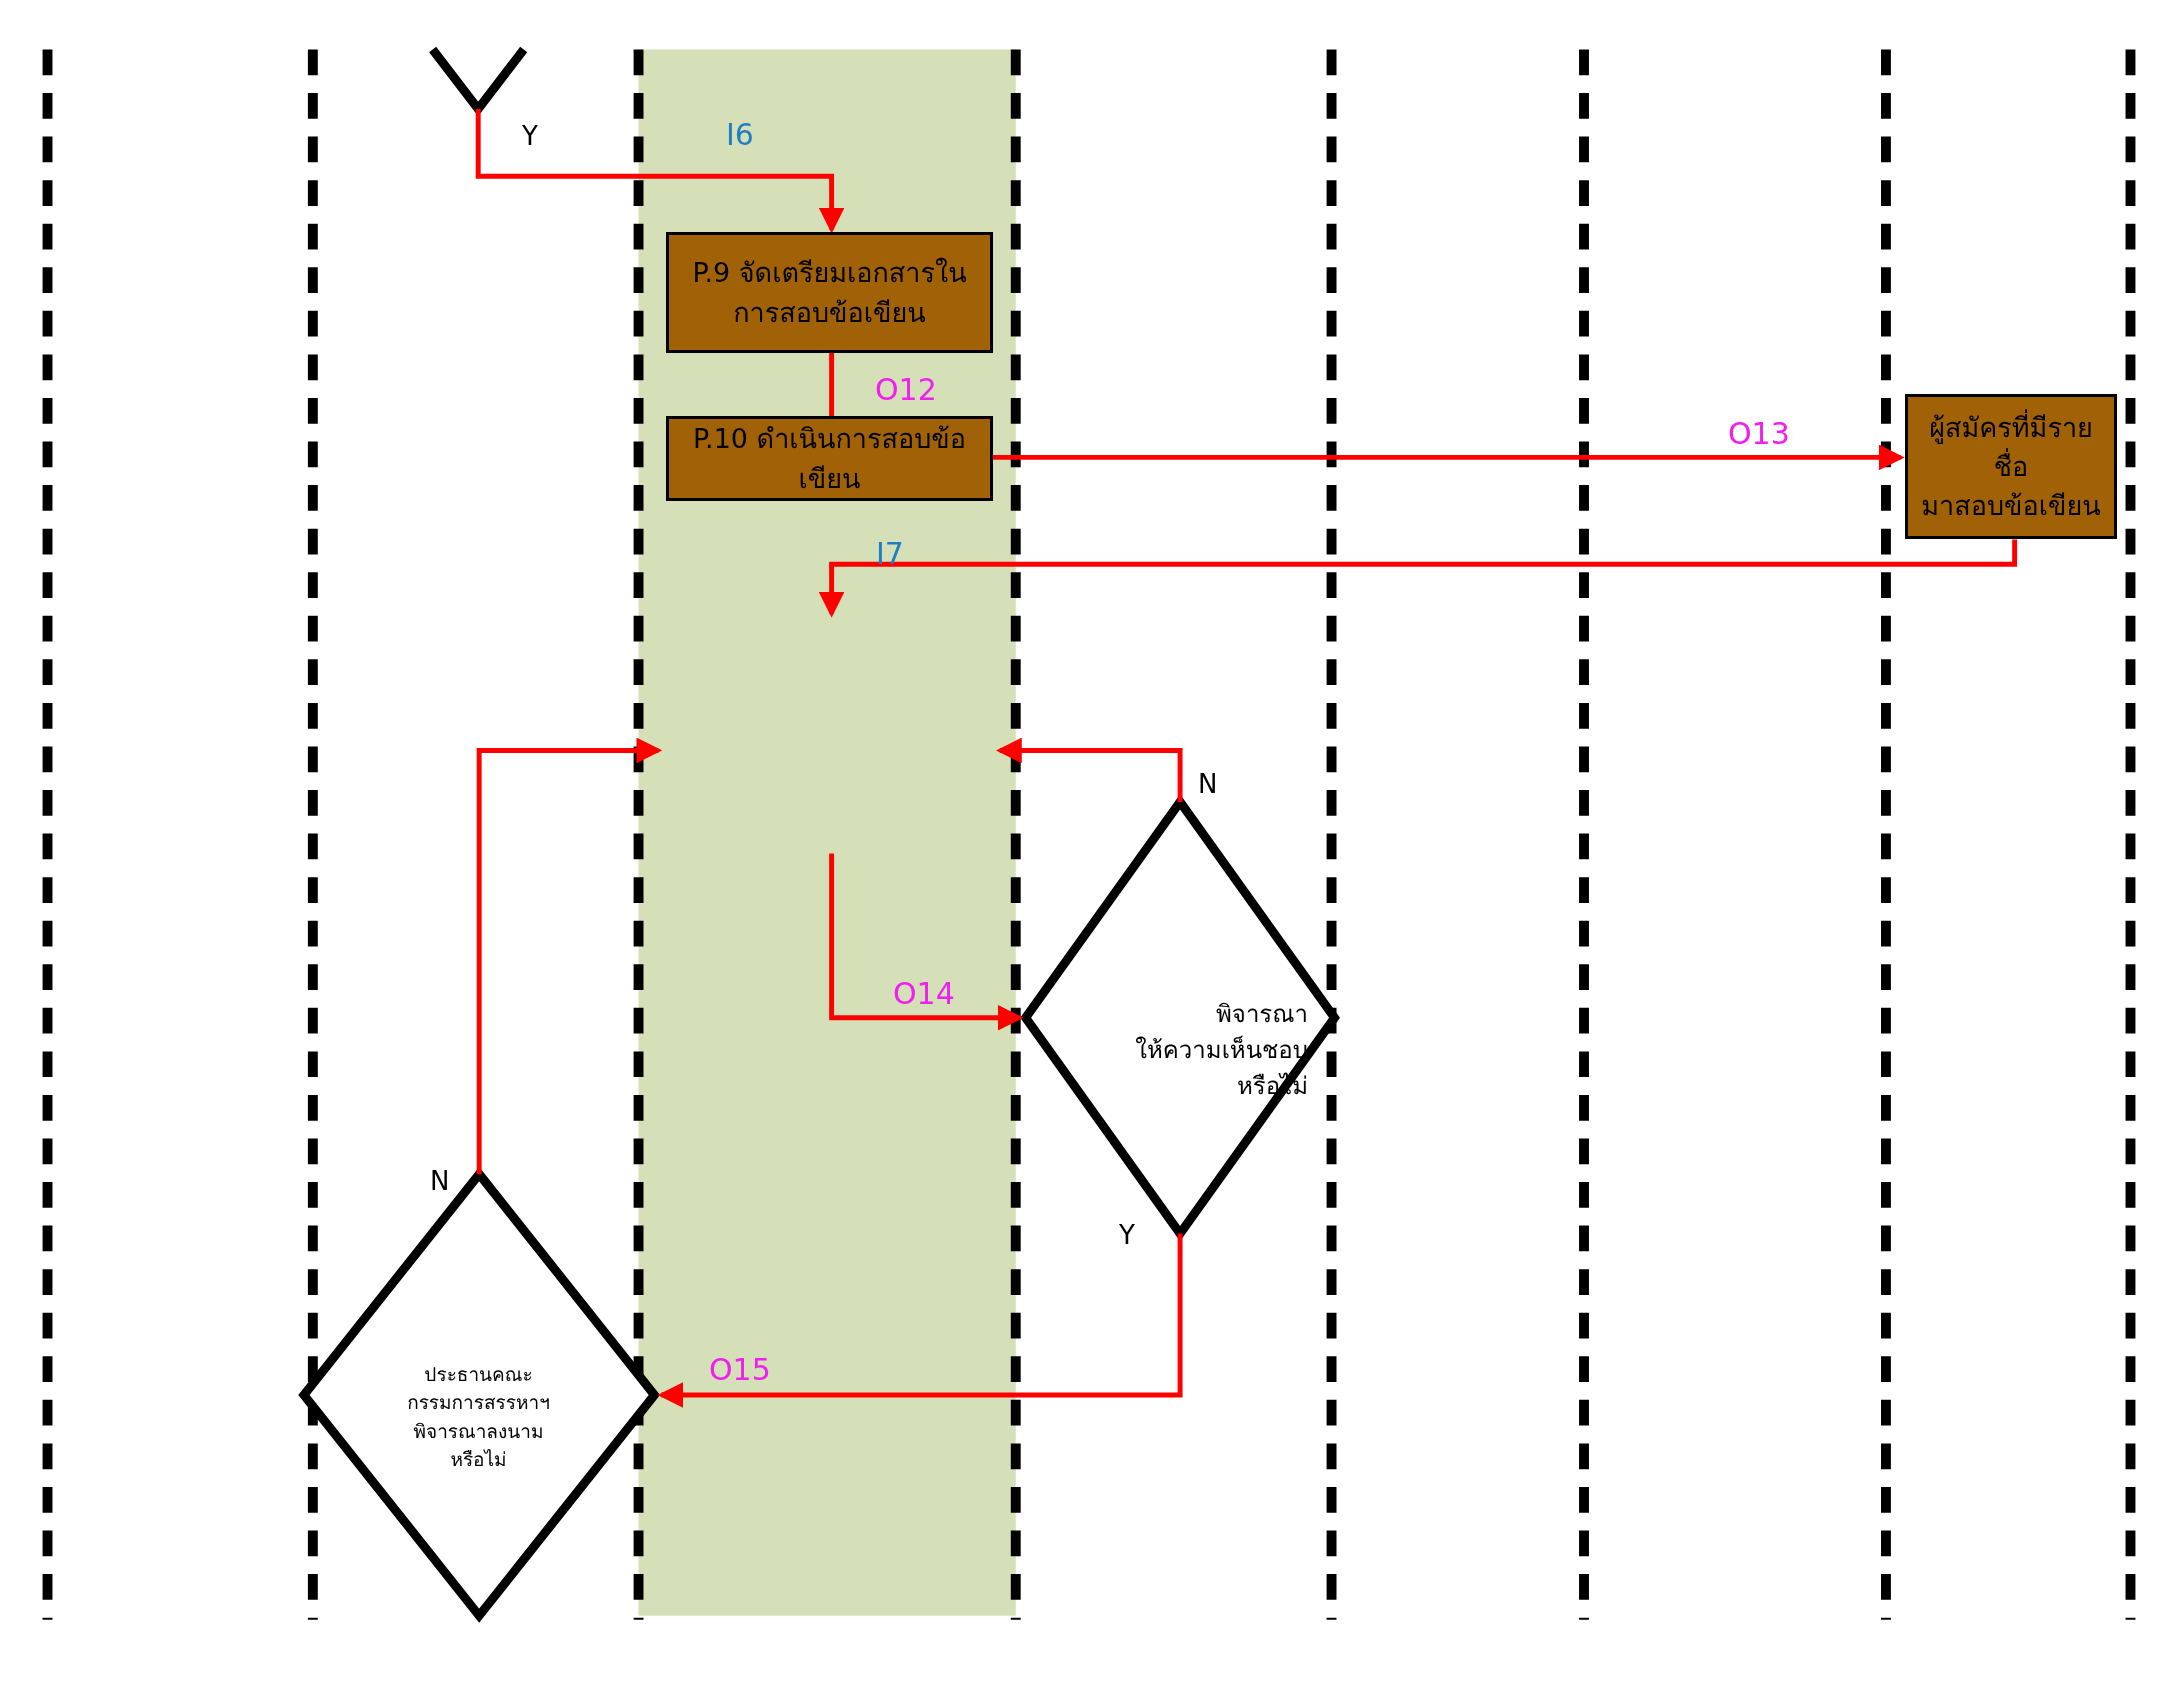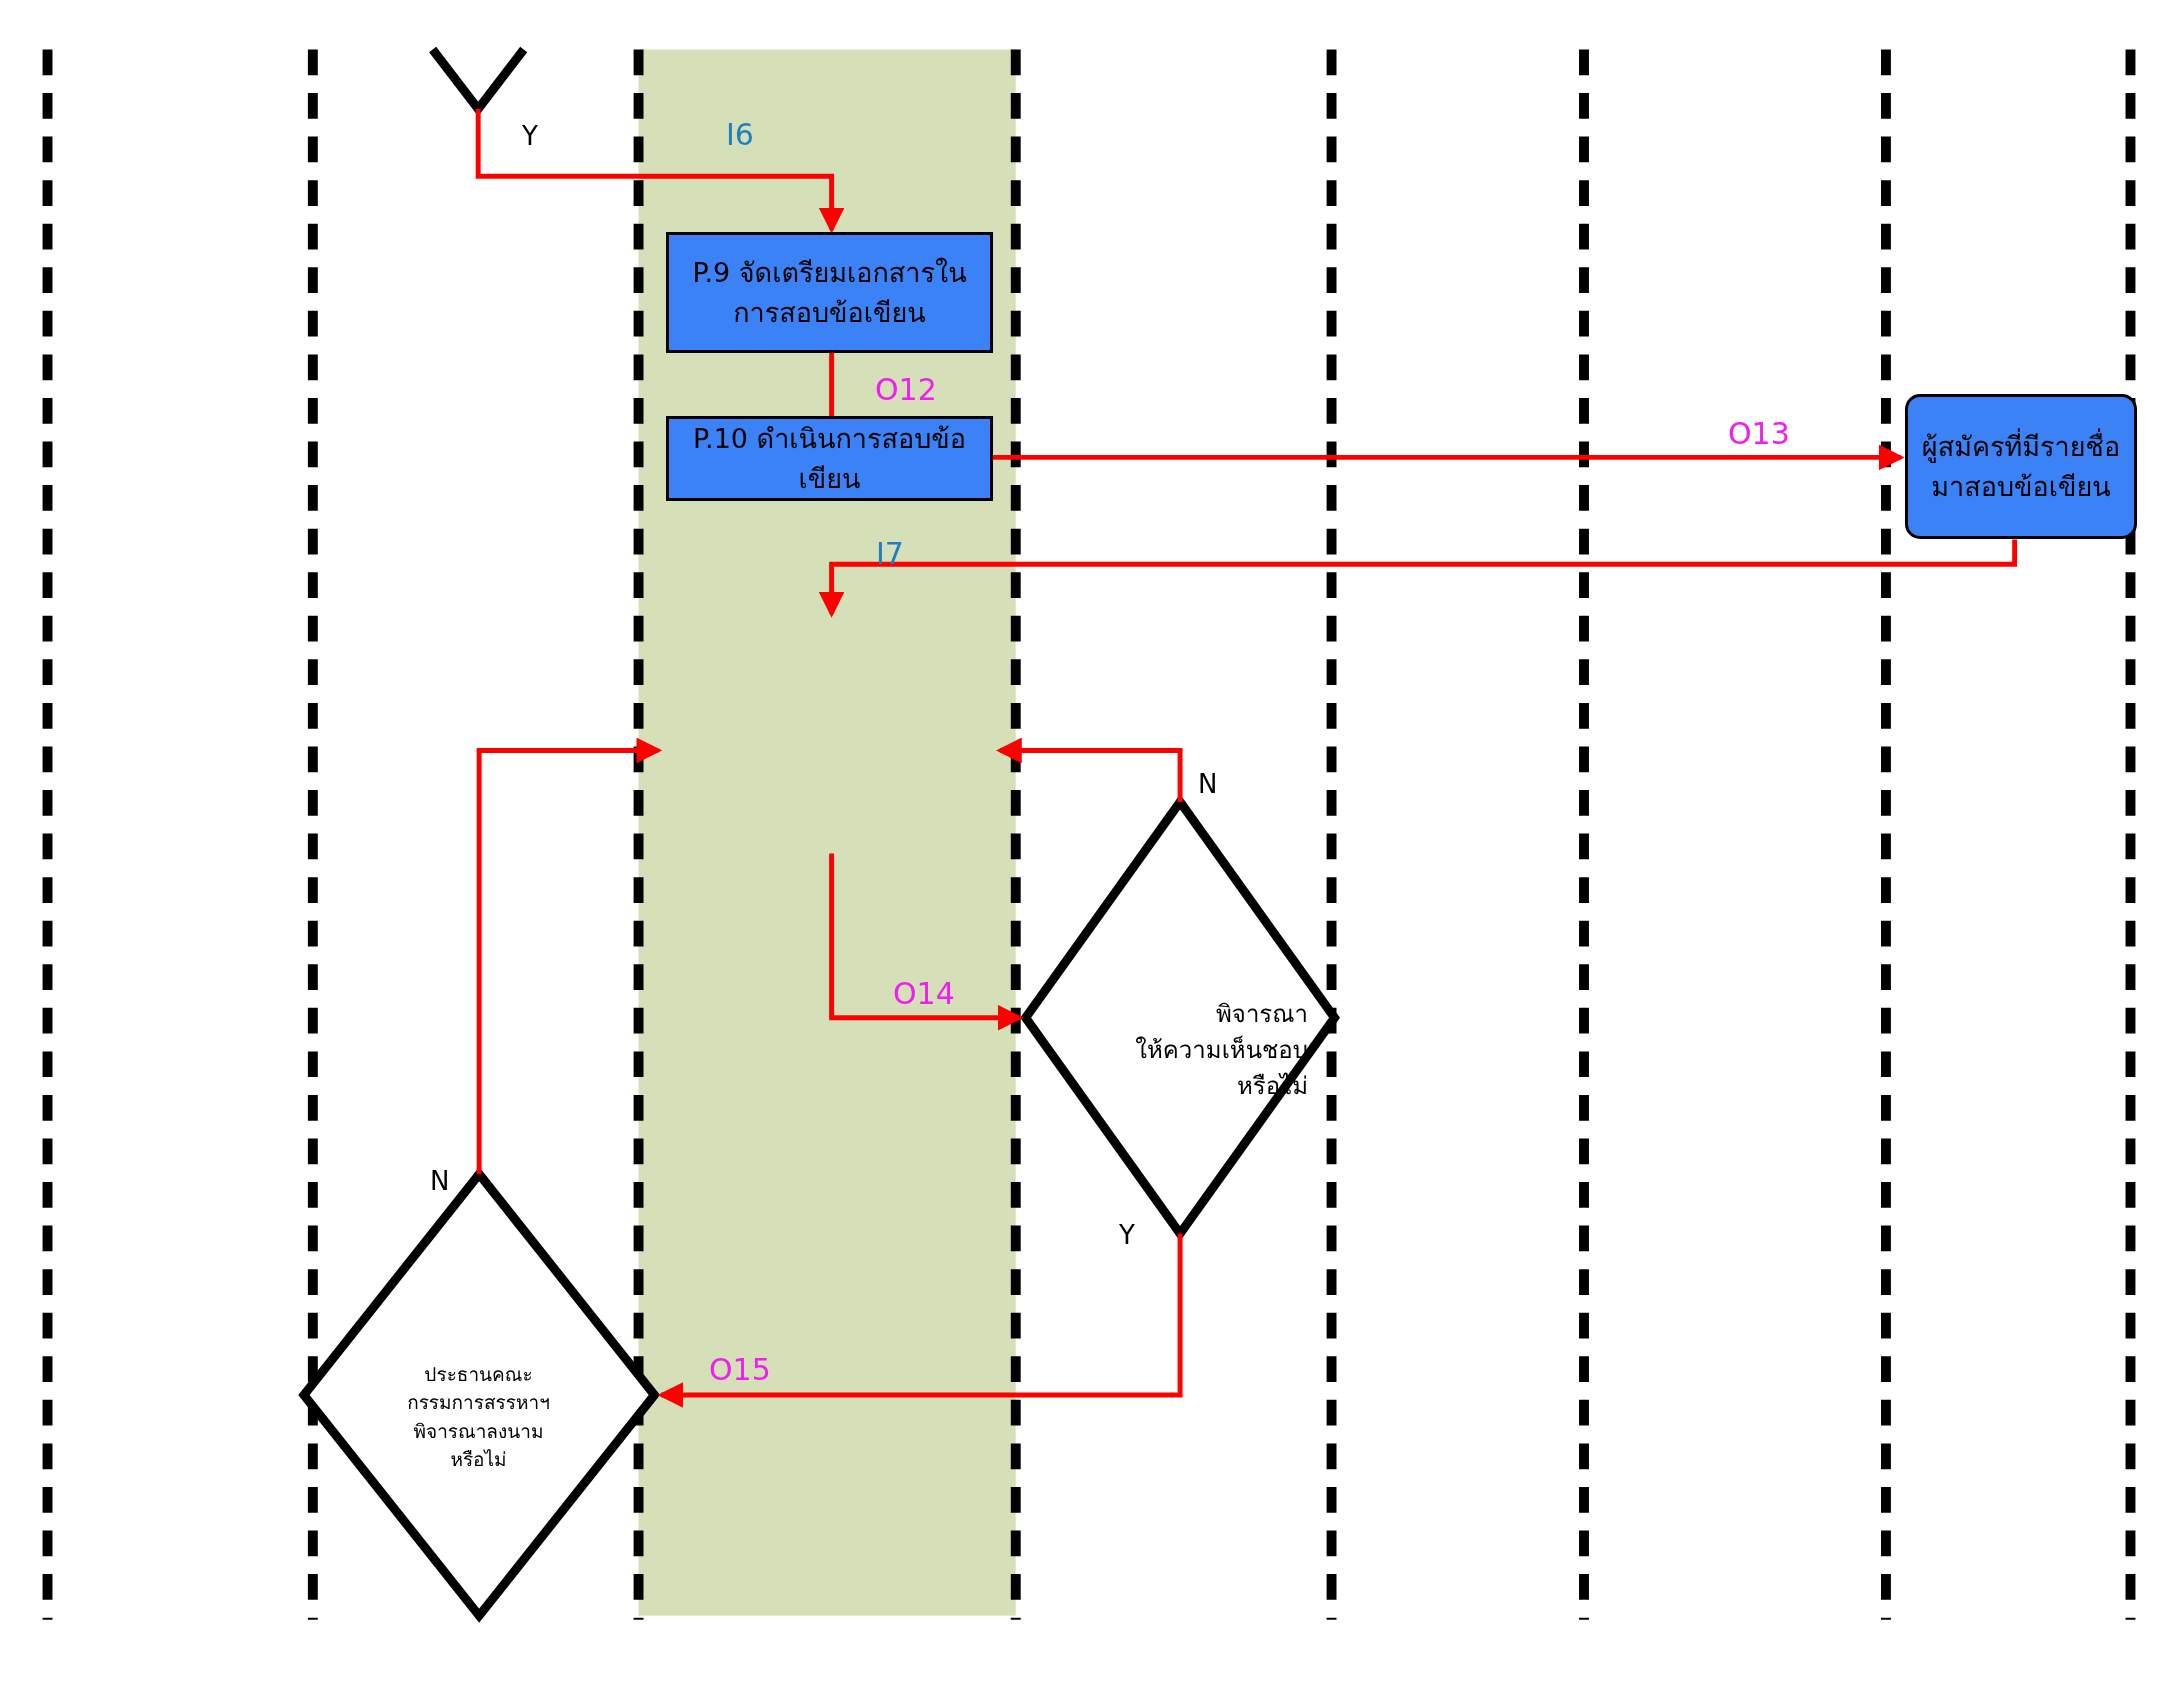--- a/index.html
+++ b/index.html
@@ -20,21 +20,21 @@
   svg.layer {
     position: absolute;
     left: 0;
     top: 0;
     width: 2178px;
     height: 1683px;
   }
   .node-box {
     position: absolute;
     box-sizing: border-box;
-    background: #3b82f6;
+    background: #a16207;
     border: 3px solid #000000;
     display: flex;
     align-items: center;
     justify-content: center;
     text-align: center;
     line-height: 1.45;
     color: #000000;
     white-space: pre-line;
     z-index: 5;
   }
@@ -128,21 +128,21 @@
   <div class="node-box" style="left:666px; top:232px; width:327px; height:121px; font-size:27px;">
     <div class="node-text">P.9 จัดเตรียมเอกสารใน
 การสอบข้อเขียน</div>
   </div>
 
   <div class="node-box" style="left:666px; top:416px; width:327px; height:85px; font-size:27px;">
     <div class="node-text">P.10 ดำเนินการสอบข้อเขียน</div>
   </div>
 
 
-  <div class="node-box" style="left:1905px; top:394px; width:232px; height:145px; font-size:27px;border-radius:15px;">
+  <div class="node-box" style="left:1905px; top:394px; width:212px; height:145px; font-size:27px;">
     <div class="node-text">ผู้สมัครที่มีรายชื่อ
 มาสอบข้อเขียน</div>
   </div>
 
   <div class="diamond-label" style="left:1051px; top:960px; width:257px; font-size:24px;text-align:right;">
     <span>พิจารณา
 ให้ความเห็นชอบ
 หรือไม่</span>
   </div>
 

